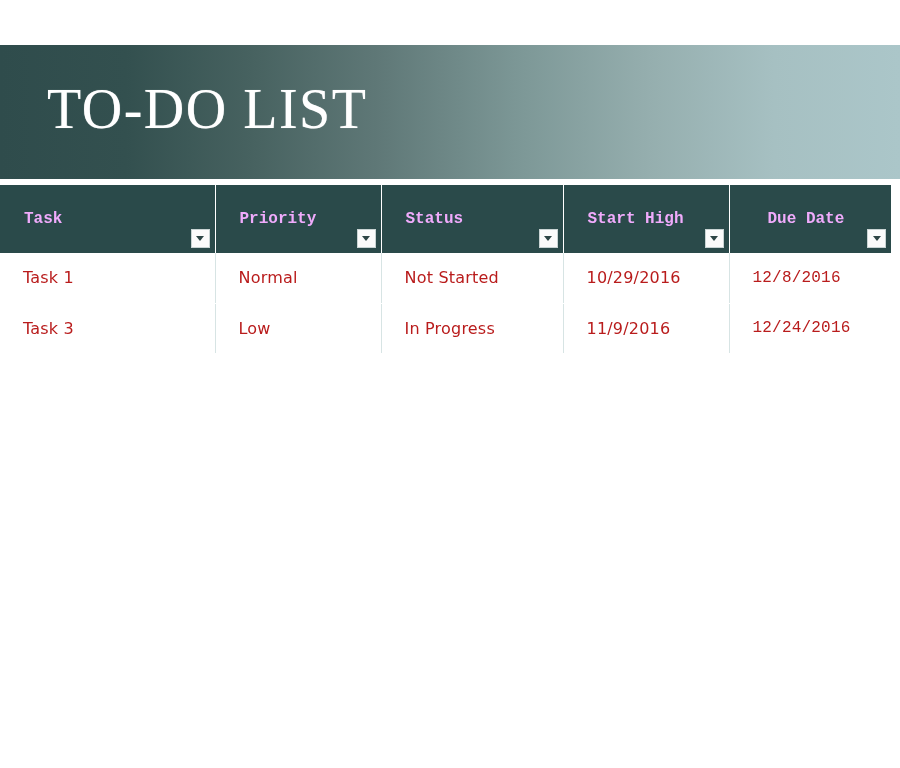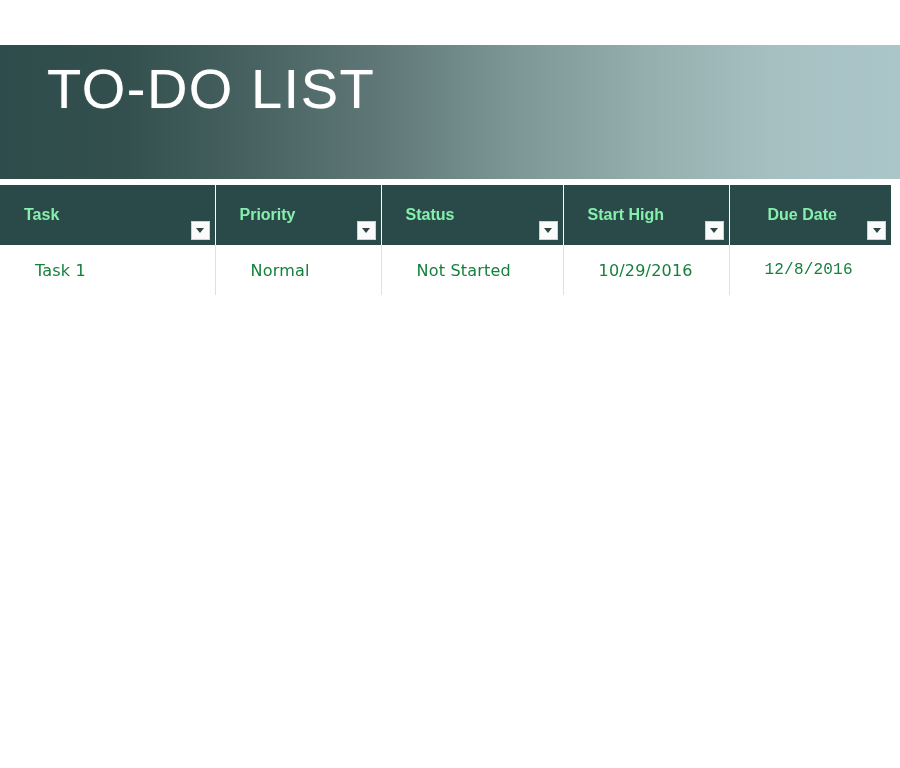--- a/index.html
+++ b/index.html
@@ -38,23 +38,23 @@
         #476260 28%,
         #5f7877 42%,
         #7d9897 58%,
         #95aeae 72%,
         #a6c0c2 86%,
         #abc6c9 100%);
   }
   .banner-title {
     position: absolute;
     left: 47px;
-    top: 16px;
+    top: 36px;
     color: #ffffff;
-    font-family: Liberation Sans, sans-serif;
+    font-family: Liberation Serif, serif;
     font-weight: 300;
     font-size: 56px;
     letter-spacing: 1.5px;
     line-height: 1;
     white-space: nowrap;
     text-shadow: 0 0 1px rgba(255,255,255,0.45);
   }
 
   
   .table-wrap {
@@ -69,27 +69,27 @@
     width: 891px;
   }
   table.todo col.c-task     { width: 215px; }
   table.todo col.c-priority { width: 166px; }
   table.todo col.c-status   { width: 182px; }
   table.todo col.c-start    { width: 166px; }
   table.todo col.c-due      { width: 162px; }
 
   thead th {
     background: #2a4a4a;
-    color: #86efac;
-    font-family: Liberation Sans, sans-serif;
+    color: #f0abfc;
+    font-family: Liberation Mono, monospace;
     font-weight: bold;
     font-size: 16px;
     text-align: left;
     padding: 0 0 0 24px;
-    height: 60px;
+    height: 68px;
     vertical-align: middle;
     position: relative;
     border-right: 1px solid #ffffff;
     box-sizing: border-box;
   }
   thead th:last-child { border-right: none; padding-left: 38px; }
 
   .filter-btn {
     position: absolute;
     right: 5px;
@@ -108,25 +108,25 @@
     width: 0;
     height: 0;
     border-left: 4px solid transparent;
     border-right: 4px solid transparent;
     border-top: 5px solid #2d4545;
   }
 
   tbody td {
     height: 50px;
     vertical-align: middle;
-    padding: 0 0 0 35px;
+    padding: 0 0 0 23px;
     font-family: "DejaVu Sans", sans-serif;
     font-size: 16px;
     font-weight: 400;
-    color: #15803d;
+    color: #b91c1c;
     border-right: 1px solid #ffffff;
     border-bottom: 1px solid #ffffff;
     box-sizing: border-box;
     letter-spacing: 0.2px;
   }
   tbody td:last-child { border-right: none; font-family: Liberation Mono, monospace; }
 
   tbody tr.row-odd  td { background: #ffffff; border-right-color: #d7e4e4; }
   tbody tr.row-even td { background: #cfe2e2; border-right-color: #e8f1f1; }
   tbody tr:last-child td { border-bottom: none; }
@@ -184,17 +184,24 @@
         </tr>
       </thead>
       <tbody>
         <tr class="row-odd">
           <td>Task 1</td>
           <td>Normal</td>
           <td>Not Started</td>
           <td>10/29/2016</td>
           <td>12/8/2016</td>
         </tr>
+        <tr class="row-odd">
+          <td>Task 3</td>
+          <td>Low</td>
+          <td>In Progress</td>
+          <td>11/9/2016</td>
+          <td>12/24/2016</td>
+        </tr>
       </tbody>
     </table>
   </div>
 
 </div>
 
 </body></html>

